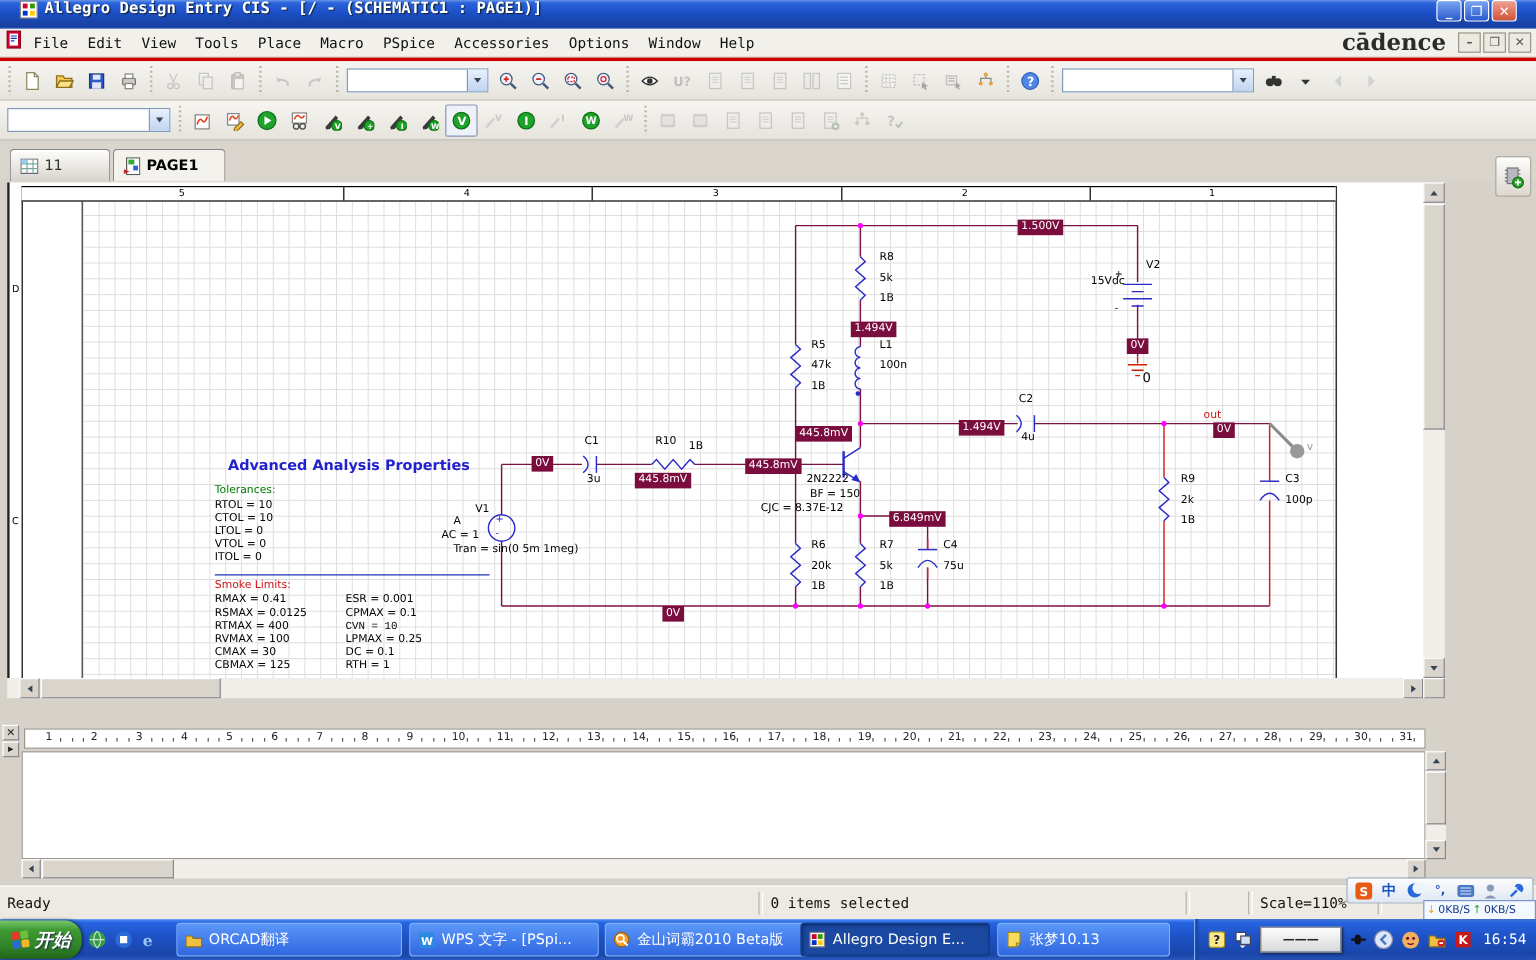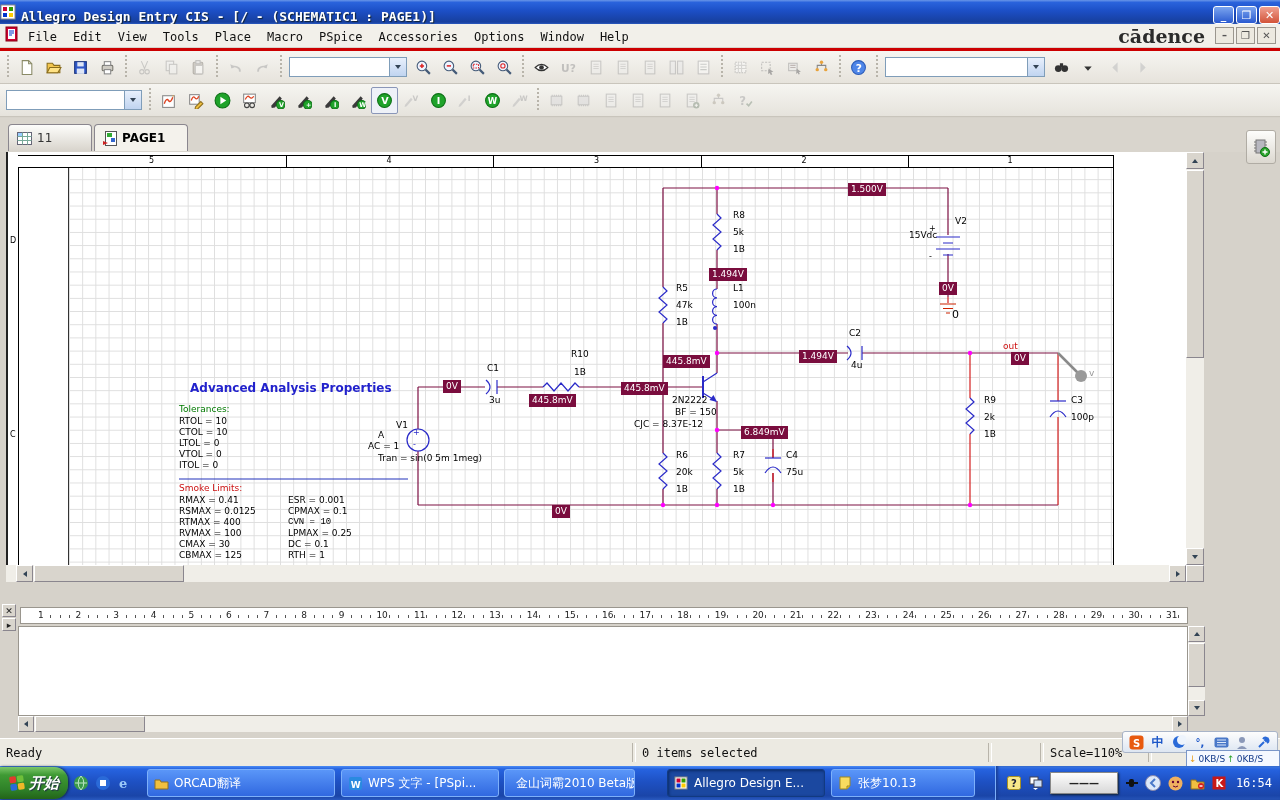--- a/index.html
+++ b/index.html
@@ -1,21 +1,21 @@
 <!DOCTYPE html>
 <html><head>
 <meta charset="utf-8">
 <style>
   html,body{margin:0;padding:0}
   body{width:1280px;height:800px;overflow:hidden;position:relative;background:#d6d2ca;
        font-family:"Liberation Sans",sans-serif;-webkit-font-smoothing:none}
   
   #titlebar{position:absolute;left:0;top:0;width:1280px;height:24px;
     background:linear-gradient(180deg,#6a96e8 0%,#2a63dc 10%,#1c4fc6 45%,#173f9e 92%,#2a5ac0 100%);
-    display:flex;align-items:flex-end;padding:0 0;box-sizing:border-box}
+    display:flex;align-items:flex-start;padding:0 16px;box-sizing:border-box}
   #titlebar .title{color:#fff;font:bold 13px "DejaVu Sans Mono",monospace;margin-left:5px;
     text-shadow:1px 1px 1px #123;white-space:nowrap}
   .winbtns{margin-left:auto;display:flex;gap:2px}
   .wbtn{width:21px;height:18px;border-radius:3px;border:1px solid #fff;
     background:linear-gradient(180deg,#7ba5ef,#2a5ad0);color:#fff;font:bold 11px "DejaVu Sans",sans-serif;
     display:flex;align-items:center;justify-content:center;box-sizing:border-box}
   .wbtn.close{background:linear-gradient(180deg,#f0a090,#d2543a)}
   
   #menubar{position:absolute;left:0;top:24px;width:1280px;height:24px;background:#f2f0ea;
     display:flex;align-items:center;padding:0 4px;box-sizing:border-box;border-bottom:1px solid #d8d4cc}
@@ -644,21 +644,21 @@
           <span class="sch-text" style="left: 841px; top: 176px;">C2</span>
           <span class="sch-text" style="left: 843px; top: 208px;">4u</span>
           <span class="sch-text c-red" style="left: 995px; top: 189px;">out</span>
           <span class="sch-text" style="left: 976px; top: 243px;">R9</span>
           <span class="sch-text" style="left: 976px; top: 260px;">2k</span>
           <span class="sch-text" style="left: 976px; top: 277px;">1B</span>
           <span class="sch-text" style="left: 1063px; top: 243px;">C3</span>
           <span class="sch-text" style="left: 1063px; top: 260px;">100p</span>
           <span class="sch-text" style="left: 479px; top: 211px;">C1</span>
           <span class="sch-text" style="left: 481px; top: 243px;">3u</span>
-          <span class="sch-text" style="left: 538px; top: 197px; margin-left: 25px;">R10</span>
+          <span class="sch-text" style="left: 538px; top: 211px;">R10</span>
           <span class="sch-text" style="left: 566px; top: 215px;">1B</span>
           <span class="sch-text" style="left: 664px; top: 243px;">2N2222</span>
           <span class="sch-text" style="left: 667px; top: 255px;">BF = 150</span>
           <span class="sch-text" style="left: 626px; top: 267px;">CJC = 8.37E-12</span>
           <span class="sch-text" style="left: 668px; top: 298px;">R6</span>
           <span class="sch-text" style="left: 668px; top: 315px;">20k</span>
           <span class="sch-text" style="left: 668px; top: 332px;">1B</span>
           <span class="sch-text" style="left: 725px; top: 298px;">R7</span>
           <span class="sch-text" style="left: 725px; top: 315px;">5k</span>
           <span class="sch-text" style="left: 725px; top: 332px;">1B</span>
@@ -979,21 +979,21 @@
         </svg>
         <span>ORCAD翻译</span>
       </div>
       <div class="tkbtn" style="left: 341px; width: 158px;">
         <svg width="15" height="15" viewBox="0 0 15 15">
           <rect x="1" y="1" width="13" height="13" rx="2" fill="#2a8ae0"></rect>
           <text x="2.8" y="11.5" font-size="9" font-weight="bold" fill="#fff" font-family="DejaVu Sans">W</text>
         </svg>
         <span>WPS 文字 - [PSpi...</span>
       </div>
-      <div class="tkbtn" style="left: 504px; width: 131px;">
+      <div class="tkbtn" style="left: 504px; width: 170px;">
         <svg width="15" height="15" viewBox="0 0 15 15">
           <circle cx="7" cy="7" r="6" fill="#f0a030" stroke="#a06010"></circle>
           <circle cx="6" cy="6" r="3" fill="none" stroke="#fff" stroke-width="1.4"></circle>
           <path d="M8 8l4 4" stroke="#fff" stroke-width="1.6"></path>
         </svg>
         <span>金山词霸2010 Beta版</span>
       </div>
       <div class="tkbtn active" style="left: 667px; width: 158px;">
         <svg width="15" height="15" viewBox="0 0 15 15">
           <rect x="1" y="1" width="12" height="12" fill="#fff" stroke="#888"></rect>

